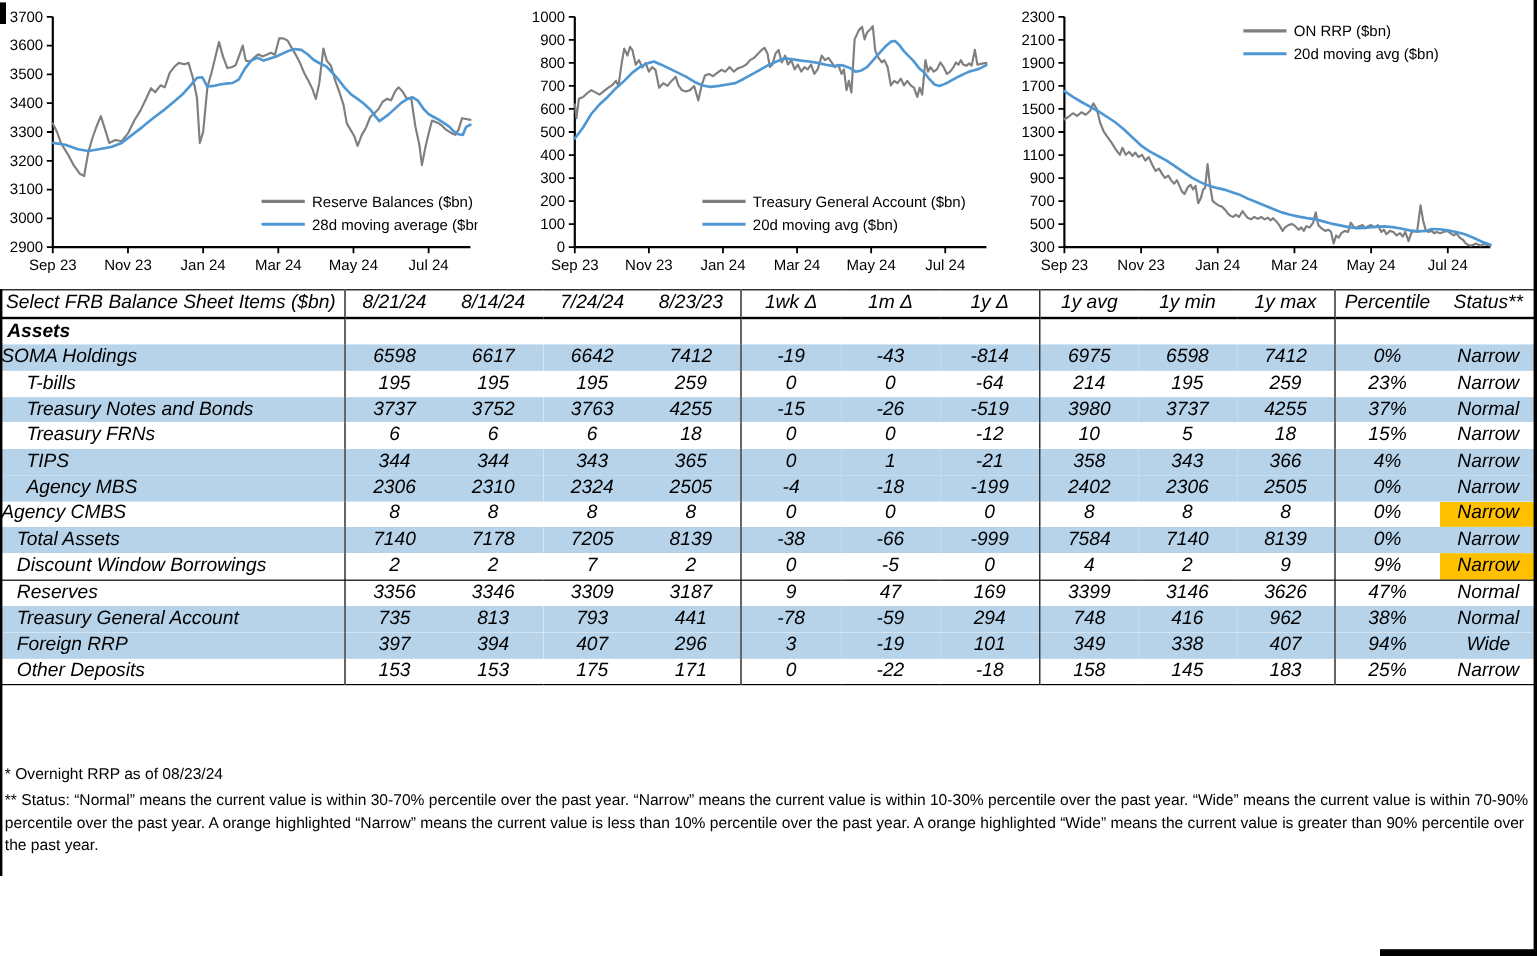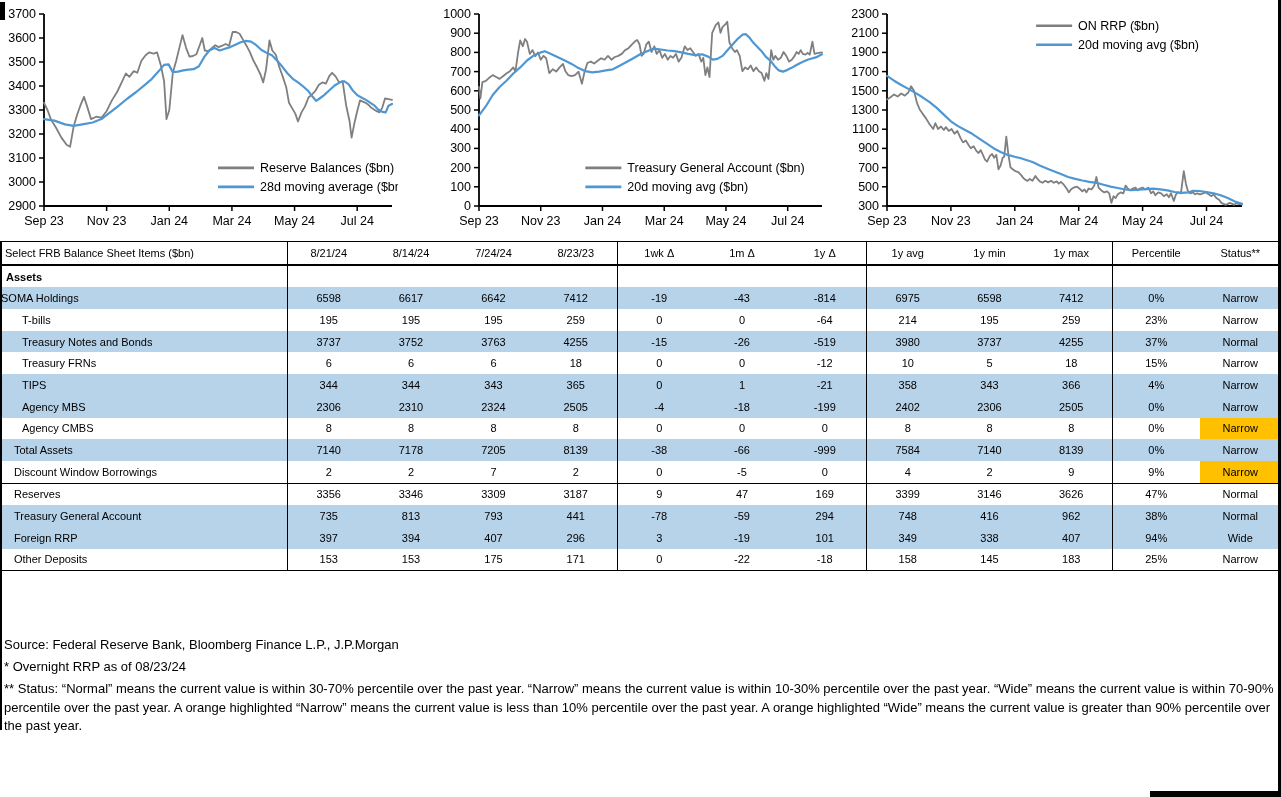--- a/index.html
+++ b/index.html
@@ -5,21 +5,21 @@
   html,body{margin:0;padding:0;background:#fff;}
   .page{position:relative;width:1281px;height:797px;background:#fff;overflow:hidden;
         font-family:"Liberation Sans","DejaVu Sans",sans-serif;color:#000;}
   .chart{position:absolute;}
   .c0{left:0px;top:4px;}
   .c1{left:432px;top:4px;}
   .c2{left:840px;top:4px;}
   svg text{font-family:"Liberation Sans","DejaVu Sans",sans-serif;fill:#000;}
 
   table.bs{position:absolute;left:0;top:241px;width:1281px;border-collapse:collapse;
-           table-layout:fixed;font-size:11px;}
+           table-layout:fixed;font-size:16px;font-style:italic;}
   table.bs{border:1.6px solid #000;}
   table.bs td,table.bs th{height:21.7px;padding:0;font-weight:normal;text-align:center;
            overflow:hidden;white-space:nowrap;}
   table.bs th.lbl,table.bs td.lbl{text-align:left;}
   table.bs thead th{border-bottom:2px solid #000;}
   td.bR,th.bR{border-right:1.6px solid #000;}
   tr.shaded td{background:#B7D3EA;}
   td.orange{background:#FFC000;}
   tr.secA td{font-weight:bold;}
   tr.preSec td{border-bottom:1.8px solid #000;}
@@ -303,21 +303,21 @@
           <td>-4</td>
           <td>-18</td>
           <td class="bR">-199</td>
           <td>2402</td>
           <td>2306</td>
           <td class="bR">2505</td>
           <td>0%</td>
           <td class="orange">Narrow</td>
         </tr>
         <tr>
-          <td class="bR lbl" style="padding-left: 21px;">Agency CMBS</td>
+          <td class="bR lbl" style="">Agency CMBS</td>
           <td>8</td>
           <td>8</td>
           <td>8</td>
           <td class="bR">8</td>
           <td>0</td>
           <td>0</td>
           <td class="bR">0</td>
           <td>8</td>
           <td>8</td>
           <td class="bR">8</td>
@@ -411,21 +411,20 @@
           <td>158</td>
           <td>145</td>
           <td class="bR">183</td>
           <td>25%</td>
           <td>Narrow</td>
         </tr>
       </tbody>
   </table>
 
   <div class="footnotes">
-    <div class="fn">Source: Federal Reserve Bank, Bloomberg Finance L.P., J.P.Morgan</div>
     <div class="fn">* Overnight RRP as of 08/23/24</div>
     <div class="fn big">** Status: “Normal” means the current value is within 30-70% percentile over the past year. “Narrow” means the current value is within 10-30% percentile over the past year. “Wide” means the current value is within 70-90% percentile over the past year. A orange highlighted “Narrow” means the current value is less than 10% percentile over the past year. A orange highlighted “Wide” means the current value is greater than 90% percentile over the past year.</div>
   </div>
 
   <div class="artifact stub"></div>
   <div class="artifact leftbar"></div>
   <div class="artifact rightbar"></div>
   <div class="artifact bottombar"></div>
 
 </div>

